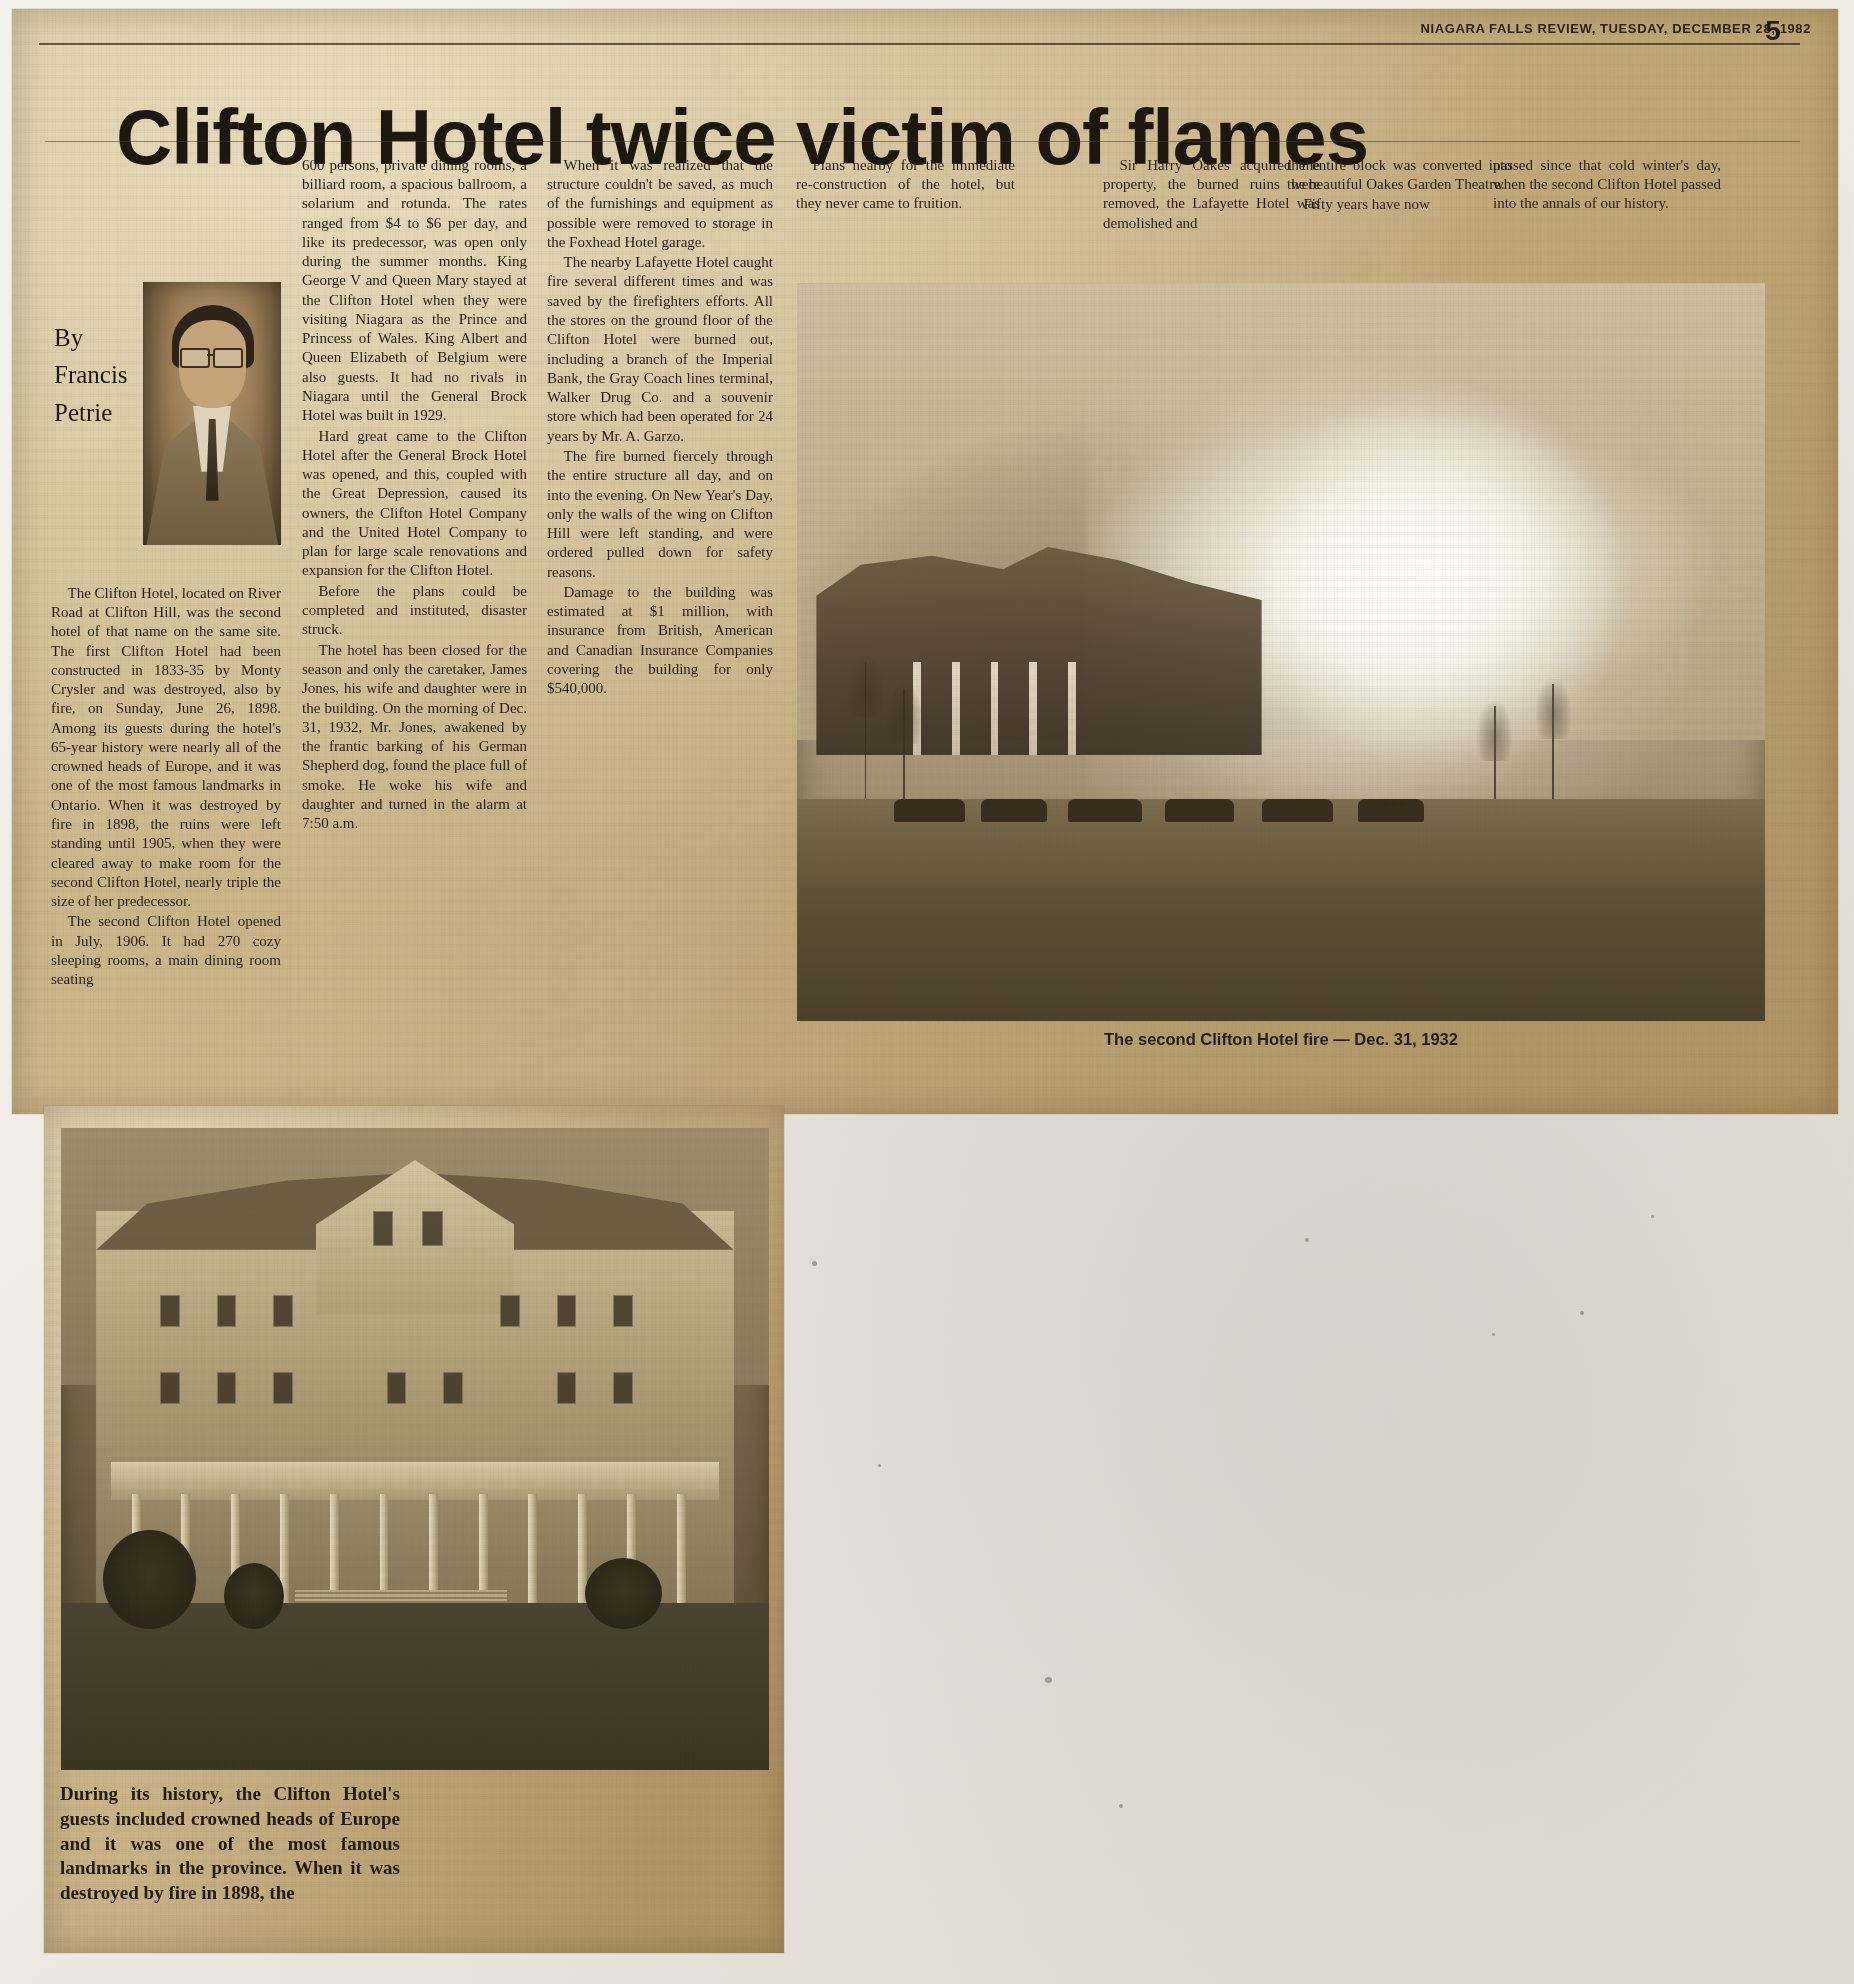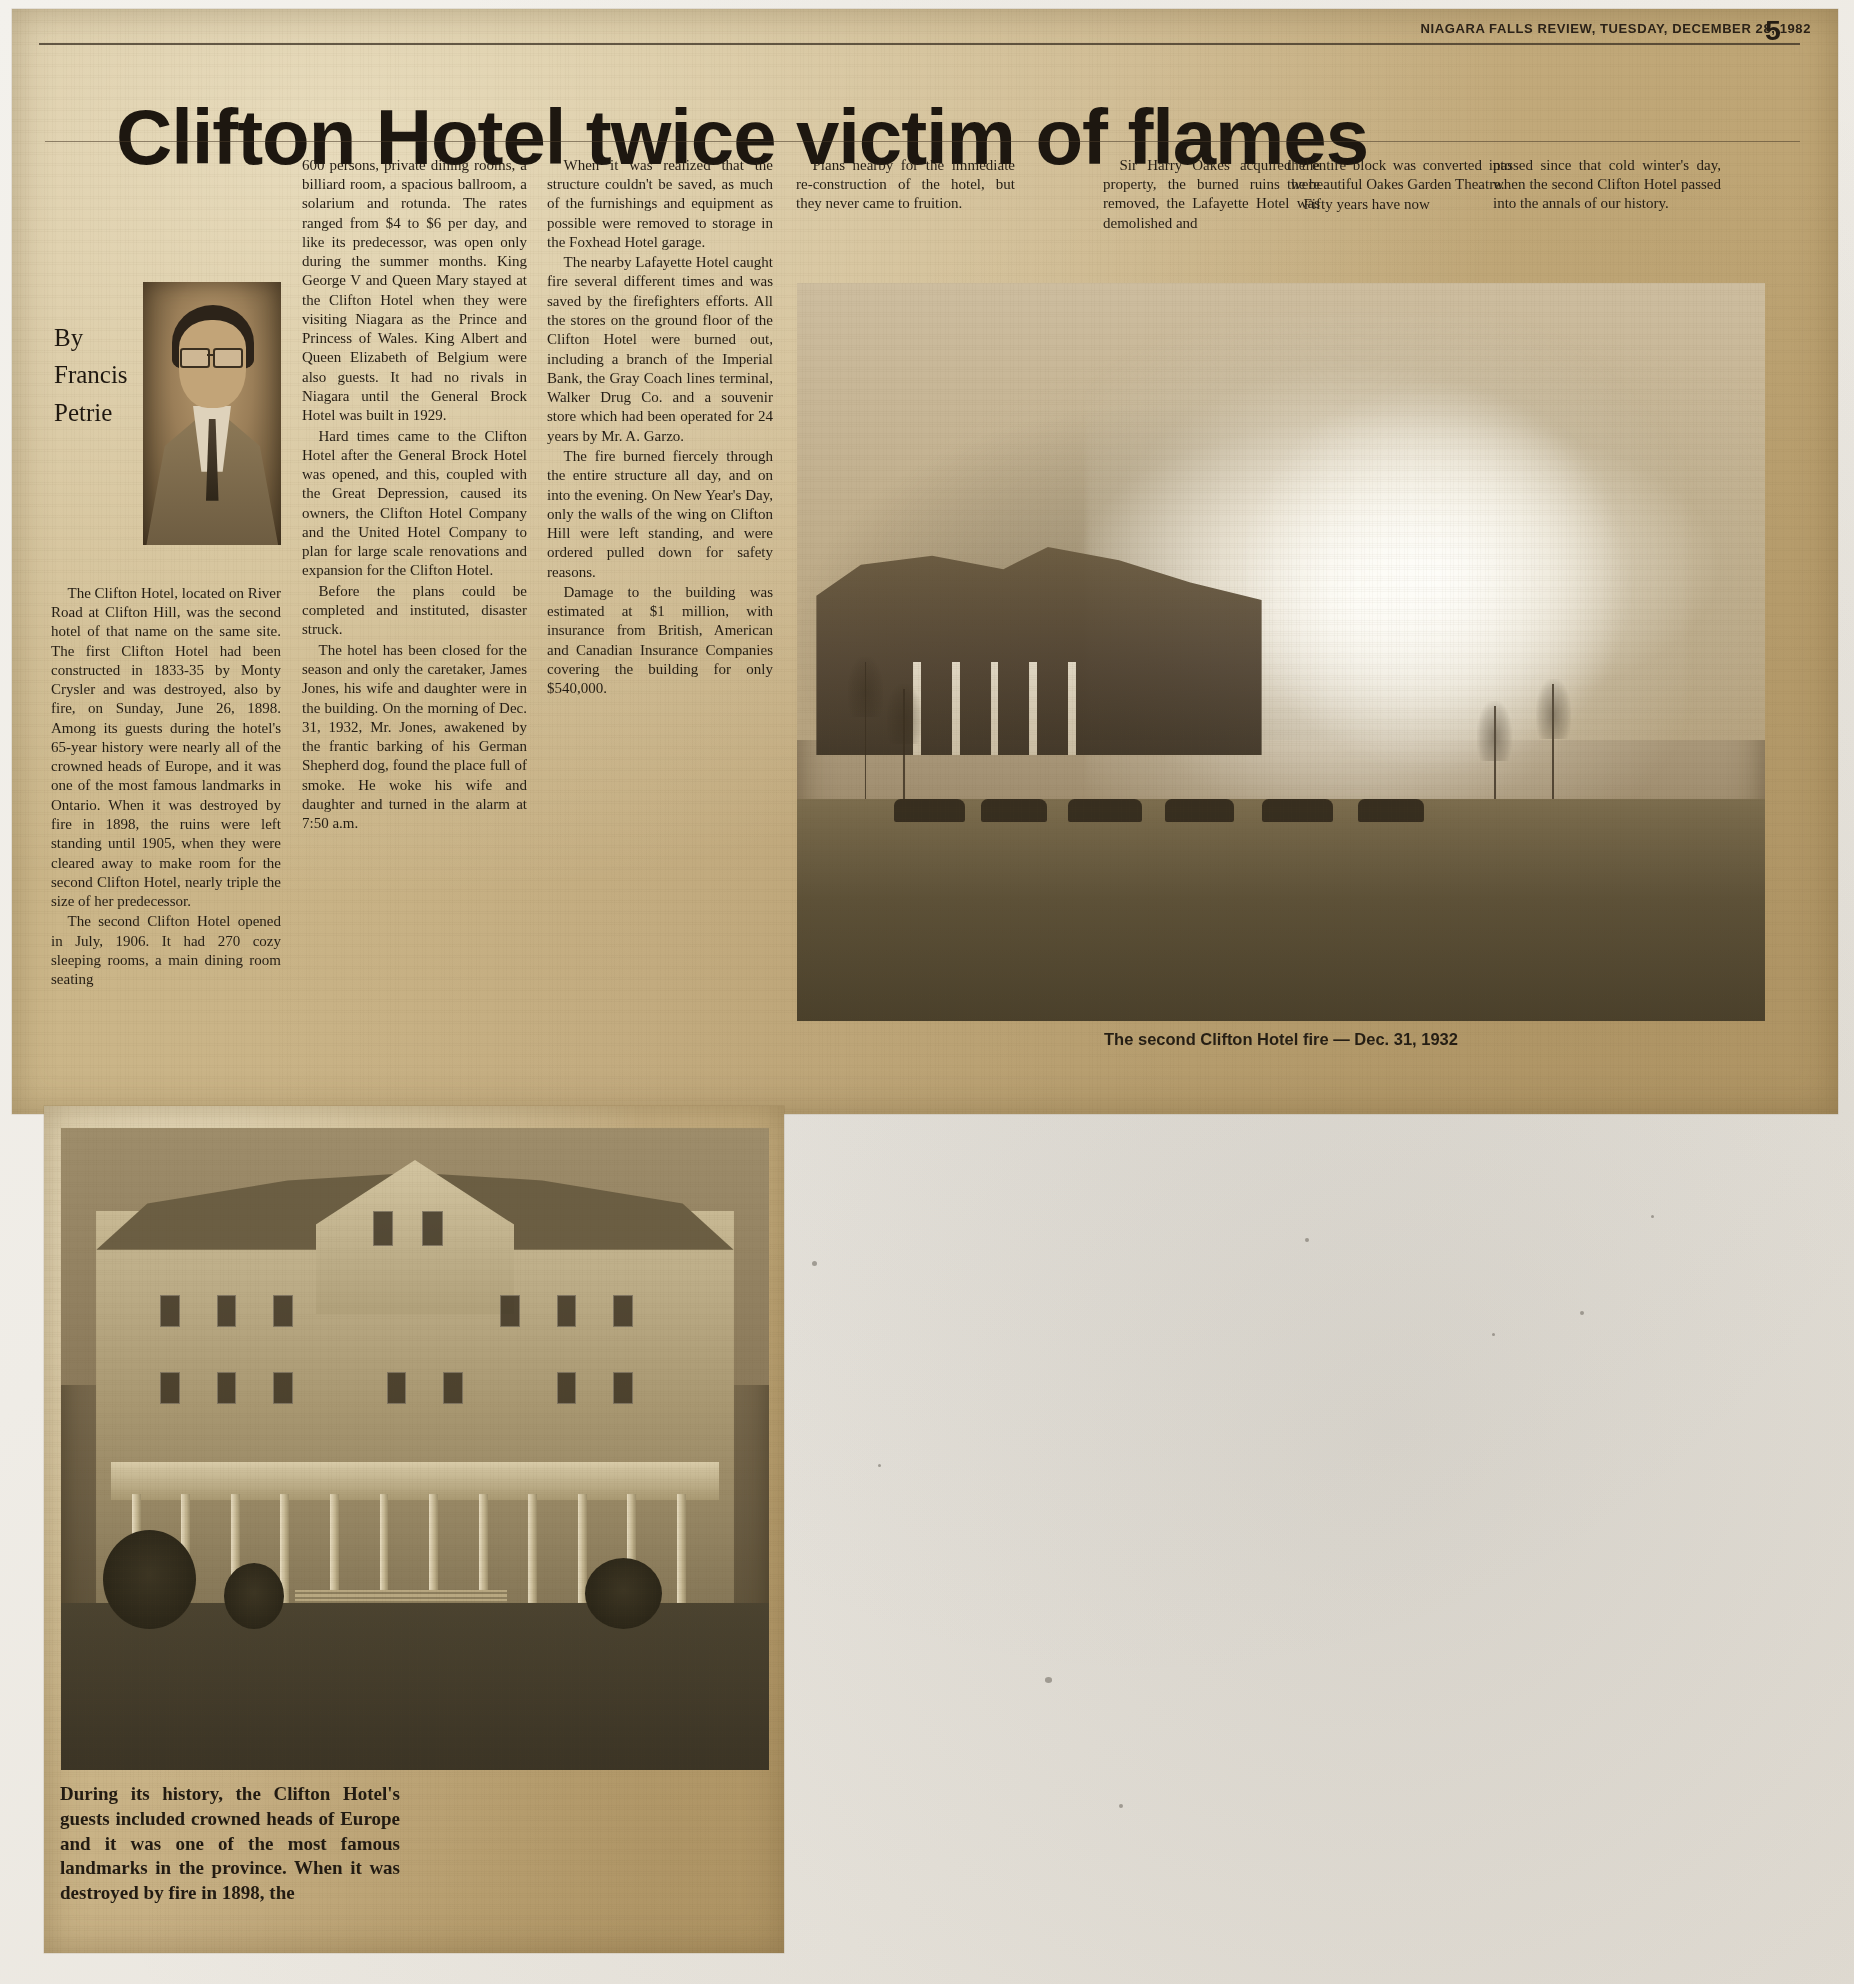--- a/index.html
+++ b/index.html
@@ -453,21 +453,21 @@
   </div>
 
   <div class="col" id="col1">
     <div style="height:428px;"></div>
     <p>The Clifton Hotel, located on River Road at Clifton Hill, was the second hotel of that name on the same site. The first Clifton Hotel had been constructed in 1833-35 by Monty Crysler and was destroyed, also by fire, on Sunday, June 26, 1898. Among its guests during the hotel's 65-year history were nearly all of the crowned heads of Europe, and it was one of the most famous landmarks in Ontario. When it was destroyed by fire in 1898, the ruins were left standing until 1905, when they were cleared away to make room for the second Clifton Hotel, nearly triple the size of her predecessor.</p>
     <p>The second Clifton Hotel opened in July, 1906. It had 270 cozy sleeping rooms, a main dining room seating</p>
   </div>
 
   <div class="col" id="col2">
     <p class="noindent">600 persons, private dining rooms, a billiard room, a spacious ballroom, a solarium and rotunda. The rates ranged from $4 to $6 per day, and like its predecessor, was open only during the summer months. King George V and Queen Mary stayed at the Clifton Hotel when they were visiting Niagara as the Prince and Princess of Wales. King Albert and Queen Elizabeth of Belgium were also guests. It had no rivals in Niagara until the General Brock Hotel was built in 1929.</p>
-    <p>Hard times came to the Clifton Hotel after the General Brock Hotel was opened, and this, coupled with the Great Depression, caused its owners, the Clifton Hotel Company and the United Hotel Company to plan for large scale renovations and expansion for the Clifton Hotel.</p>
+    <p>Hard great came to the Clifton Hotel after the General Brock Hotel was opened, and this, coupled with the Great Depression, caused its owners, the Clifton Hotel Company and the United Hotel Company to plan for large scale renovations and expansion for the Clifton Hotel.</p>
     <p>Before the plans could be completed and instituted, disaster struck.</p>
     <p>The hotel has been closed for the season and only the caretaker, James Jones, his wife and daughter were in the building. On the morning of Dec. 31, 1932, Mr. Jones, awakened by the frantic barking of his German Shepherd dog, found the place full of smoke. He woke his wife and daughter and turned in the alarm at 7:50 a.m.</p>
   </div>
 
   <div class="col" id="col3">
     <p>When it was realized that the structure couldn't be saved, as much of the furnishings and equipment as possible were removed to storage in the Foxhead Hotel garage.</p>
     <p>The nearby Lafayette Hotel caught fire several different times and was saved by the firefighters efforts. All the stores on the ground floor of the Clifton Hotel were burned out, including a branch of the Imperial Bank, the Gray Coach lines terminal, Walker Drug Co. and a souvenir store which had been operated for 24 years by Mr. A. Garzo.</p>
     <p>The fire burned fiercely through the entire structure all day, and on into the evening. On New Year's Day, only the walls of the wing on Clifton Hill were left standing, and were ordered pulled down for safety reasons.</p>
     <p>Damage to the building was estimated at $1 million, with insurance from British, American and Canadian Insurance Companies covering the building for only $540,000.</p>
   </div>

